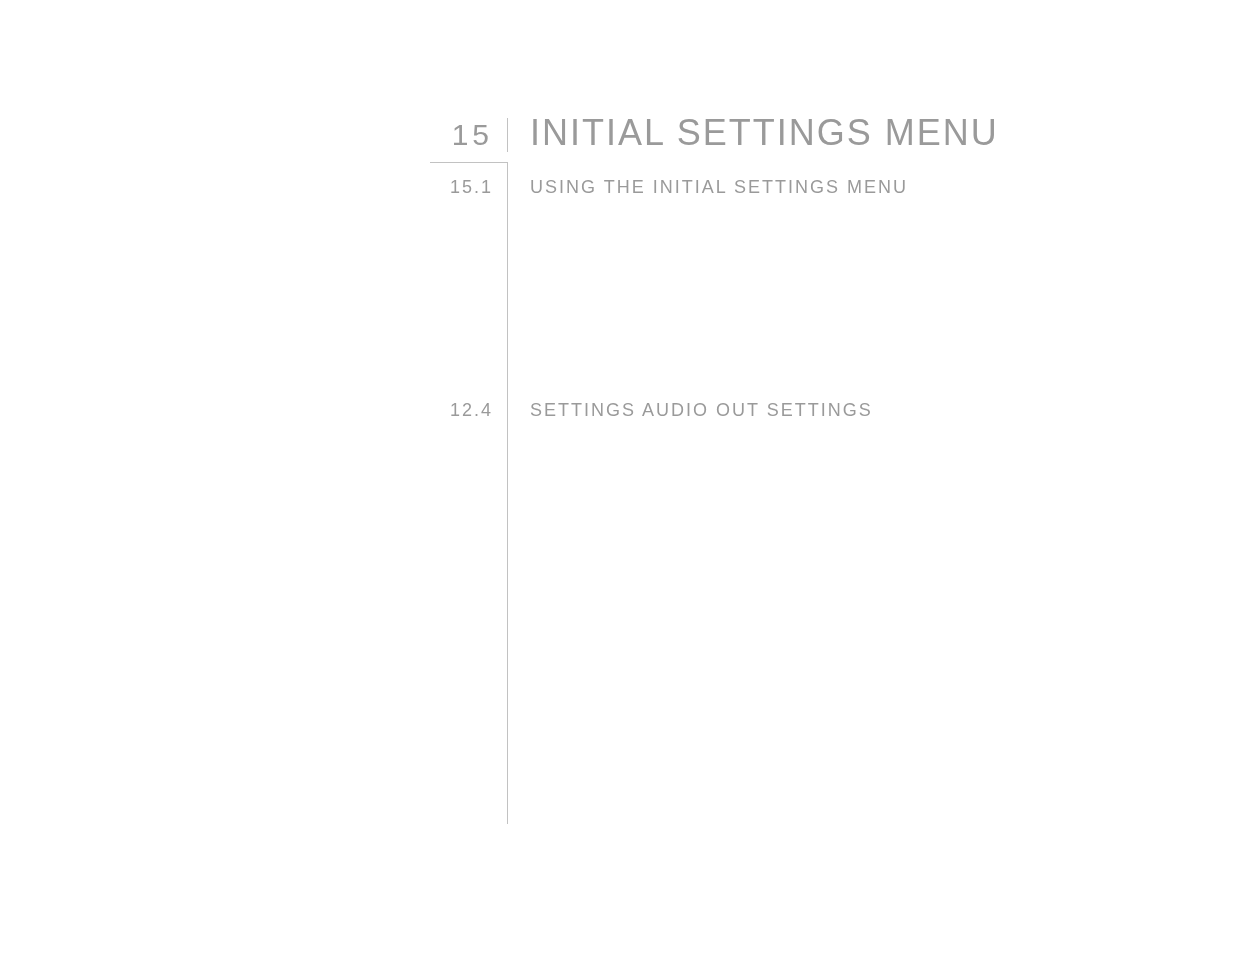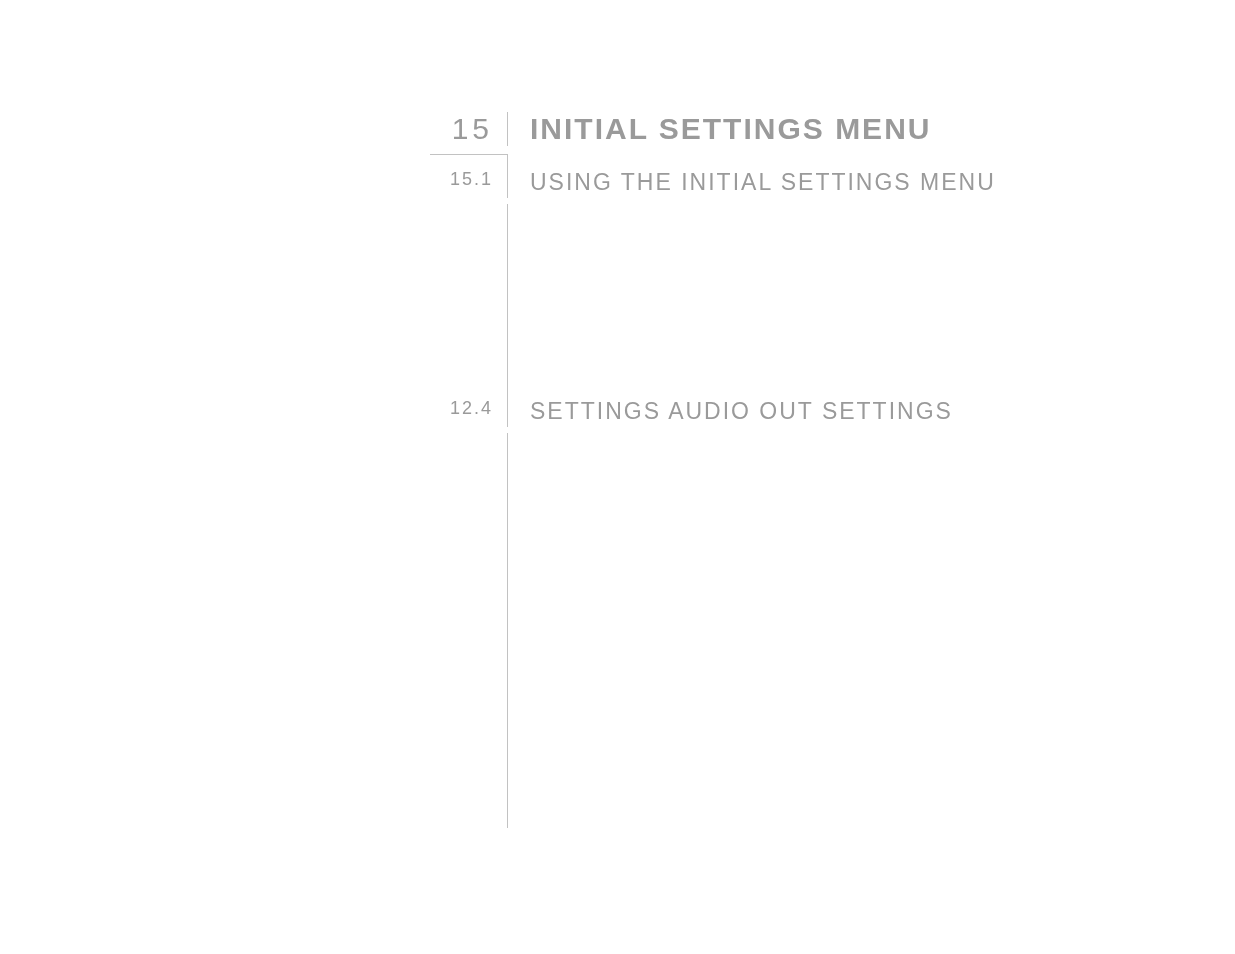--- a/index.html
+++ b/index.html
@@ -33,23 +33,23 @@
     }
     .chapter-num {
       font-size: 30px;
       letter-spacing: 4px;
       font-weight: 400;
     }
     .chapter-title-col {
       padding-left: 22px;
     }
     .chapter-title {
-      font-size: 30px;
+      font-size: 36px;
       letter-spacing: 2px;
-      font-weight: 700;
+      font-weight: 400;
     }
     .hr-under-num {
       width: 78px;
       border: none;
       border-top: 1px solid #c2c2c2;
       margin-top: 8px;
     }
     .section-row {
       display: flex;
       align-items: flex-start;
@@ -66,21 +66,21 @@
       font-size: 18px;
       letter-spacing: 2px;
       font-weight: 400;
     }
     .section-title-col {
       padding-left: 22px;
       padding-top: 14px;
       padding-bottom: 8px;
     }
     .section-title {
-      font-size: 23px;
+      font-size: 18px;
       letter-spacing: 2px;
       font-weight: 400;
     }
     .spacer-row {
       display: flex;
     }
     .spacer-left {
       width: 78px;
       border-right: 1px solid #c2c2c2;
     }

